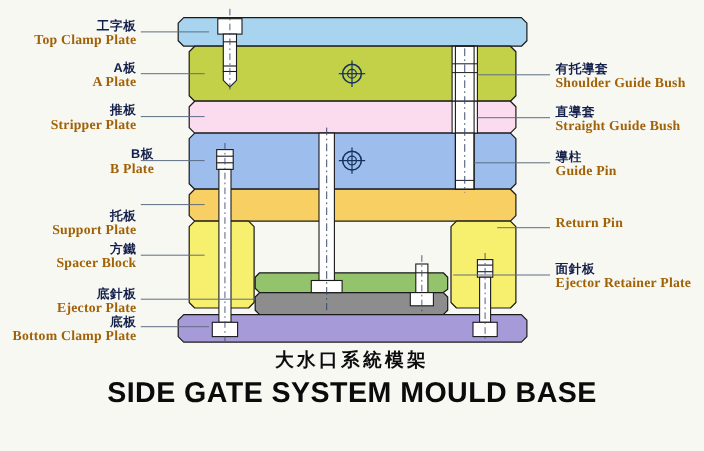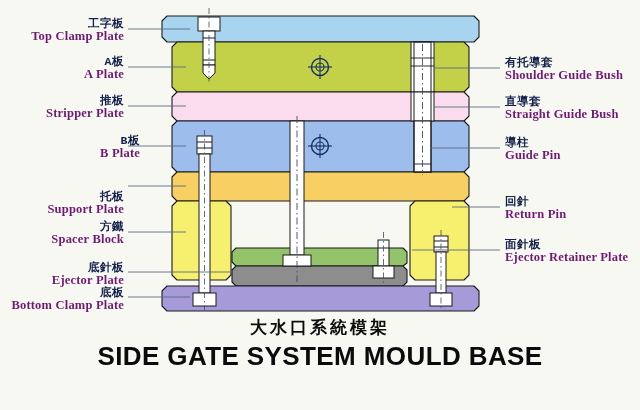--- a/index.html
+++ b/index.html
@@ -7,22 +7,22 @@
     width:640px;height:410px;
     background:#f8f8f3;
     font-family:"Liberation Serif",serif;
     overflow:hidden;
     position:relative;
   }
   #stage{position:relative;width:640px;height:410px;}
   svg{position:absolute;left:0;top:0;}
 
   .lbl{position:absolute;line-height:1.08;}
-  .lbl .cn{font-family:Liberation Mono, monospace;font-weight:700;font-size:11.5px;color:#14204a;letter-spacing:.5px;}
-  .lbl .en{font-family:"Liberation Serif",serif;font-weight:700;font-size:12.5px;color:#701a75;letter-spacing:.2px;}
+  .lbl .cn{font-family:Liberation Sans, sans-serif;font-weight:700;font-size:11.5px;color:#14204a;letter-spacing:.5px;}
+  .lbl .en{font-family:"Liberation Serif",serif;font-weight:700;font-size:12.5px;color:#a16207;letter-spacing:.2px;}
   .lbl.r{text-align:right;}
   .lbl.l{text-align:left;}
 
   #title{position:absolute;left:0;right:0;text-align:center;}
   #title .t-cn{font-family:"DejaVu Sans",sans-serif;font-weight:700;font-size:17px;color:#0d0d0d;letter-spacing:3px;}
   #title .t-en{font-family:"Liberation Sans",sans-serif;font-weight:700;font-size:26px;color:#0b0b0b;letter-spacing:.4px;margin-top:2px;}
 </style>
 </head>
 <body>
 
@@ -184,21 +184,20 @@
 </div>
 <div class="lbl l" style="left:505px;top:96px;width:135px;">
   <div class="cn">直導套</div>
   <div class="en">Straight Guide Bush</div>
 </div>
 <div class="lbl l" style="left:505px;top:137px;width:135px;">
   <div class="cn">導柱</div>
   <div class="en">Guide Pin</div>
 </div>
 <div class="lbl l" style="left:505px;top:196px;width:135px;">
-  <div class="cn">回針</div>
   <div class="en">Return Pin</div>
 </div>
 <div class="lbl l" style="left:505px;top:239px;width:140px;">
   <div class="cn">面針板</div>
   <div class="en">Ejector Retainer Plate</div>
 </div>
 
 <div id="title" style="top:316px;">
   <div class="t-cn">大水口系統模架</div>
   <div class="t-en">SIDE GATE SYSTEM MOULD BASE</div>

